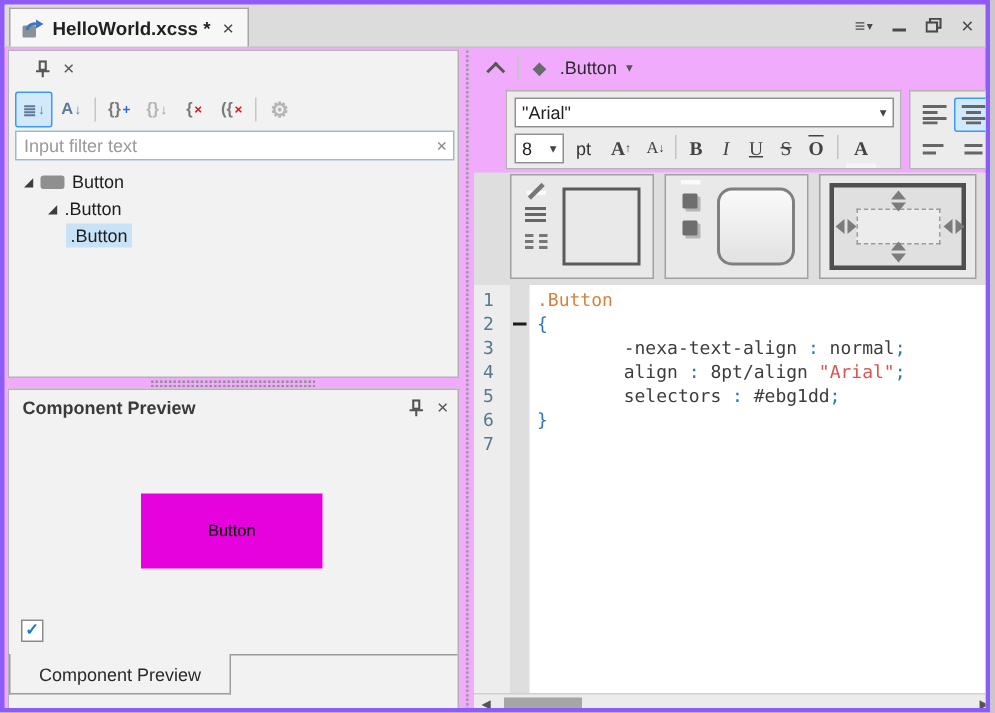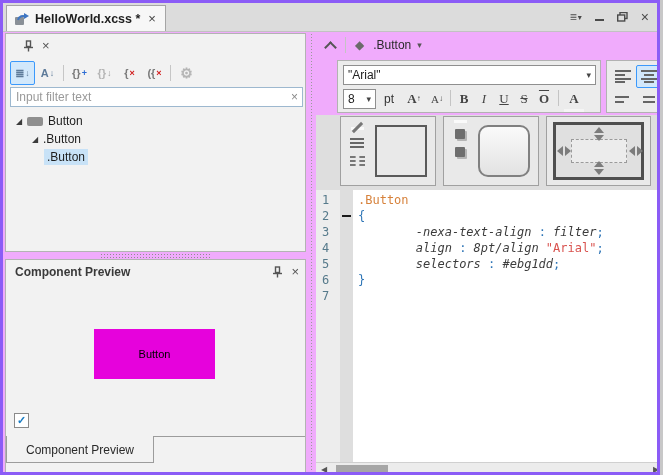--- a/index.html
+++ b/index.html
@@ -111,21 +111,21 @@
   .codearea{position:absolute;left:313px;top:187px;width:348px;height:272px;background:#fff;
             font-family:"DejaVu Sans Mono",monospace;font-size:12px;}
   .gut-num-bg{position:absolute;left:0;top:0;width:24px;height:100%;background:#ededed;}
   .gut-fold-bg{position:absolute;left:24px;top:0;width:13px;height:100%;background:#dedede;}
   .clines{position:absolute;left:0;top:2px;width:100%;}
   .cline{display:flex;height:16px;line-height:16px;}
   .ln{width:24px;box-sizing:border-box;padding-left:6px;color:#567a8b;}
   .fold{width:13px;position:relative;}
   .foldmark{position:absolute;left:2px;top:7px;width:9px;height:2px;background:#1a1a1a;}
   .ctext{padding-left:5px;white-space:pre;}
-  .tk-sel{color:#d7823c;} .tk-pun{color:#2e75b6;} .tk-prop{color:#3c3c3c;font-style:italic;} .tk-str{color:#d9534f;}
+  .tk-sel{color:#d7823c;} .tk-pun{color:#2e75b6;} .tk-prop{color:#3c3c3c;} .tk-str{color:#d9534f;}
   
   .hscroll{position:absolute;left:313px;top:459px;width:348px;height:13px;background:#ececec;border-top:1px solid #d0d0d0;box-sizing:border-box;}
   .sarrow{position:absolute;top:1px;width:12px;height:11px;display:flex;align-items:center;justify-content:center;color:#555;font-size:8px;cursor:pointer;}
   .sarrow.left{left:2px;} .sarrow.right{right:2px;}
   .sthumb{position:absolute;left:20px;top:2px;width:52px;height:8px;background:#a6a6a6;cursor:pointer;}
   svg{display:block;}
 </style>
 </head>
 <body>
 
@@ -393,21 +393,21 @@
       <div class="cline">
         <span class="ln">2</span>
         <span class="fold">
             <span class="foldmark"></span>
           </span>
         <span class="ctext"><span class="tk-pun">{</span></span>
       </div>
       <div class="cline">
         <span class="ln">3</span>
           <span class="fold"></span>
-        <span class="ctext"><span class="tk-prop">        -nexa-text-align </span><span class="tk-pun">: </span><span class="tk-prop">filter</span><span class="tk-pun">;</span></span>
+        <span class="ctext"><span class="tk-prop">        -nexa-text-align </span><span class="tk-pun">: </span><span class="tk-prop">normal</span><span class="tk-pun">;</span></span>
       </div>
       <div class="cline">
         <span class="ln">4</span>
           <span class="fold"></span>
         <span class="ctext"><span class="tk-prop">        align </span><span class="tk-pun">: </span><span class="tk-prop">8pt/align </span><span class="tk-str">"Arial"</span><span class="tk-pun">;</span></span>
       </div>
       <div class="cline">
         <span class="ln">5</span>
           <span class="fold"></span>
         <span class="ctext"><span class="tk-prop">        selectors </span><span class="tk-pun">: </span><span class="tk-prop">#ebg1dd</span><span class="tk-pun">;</span></span>

